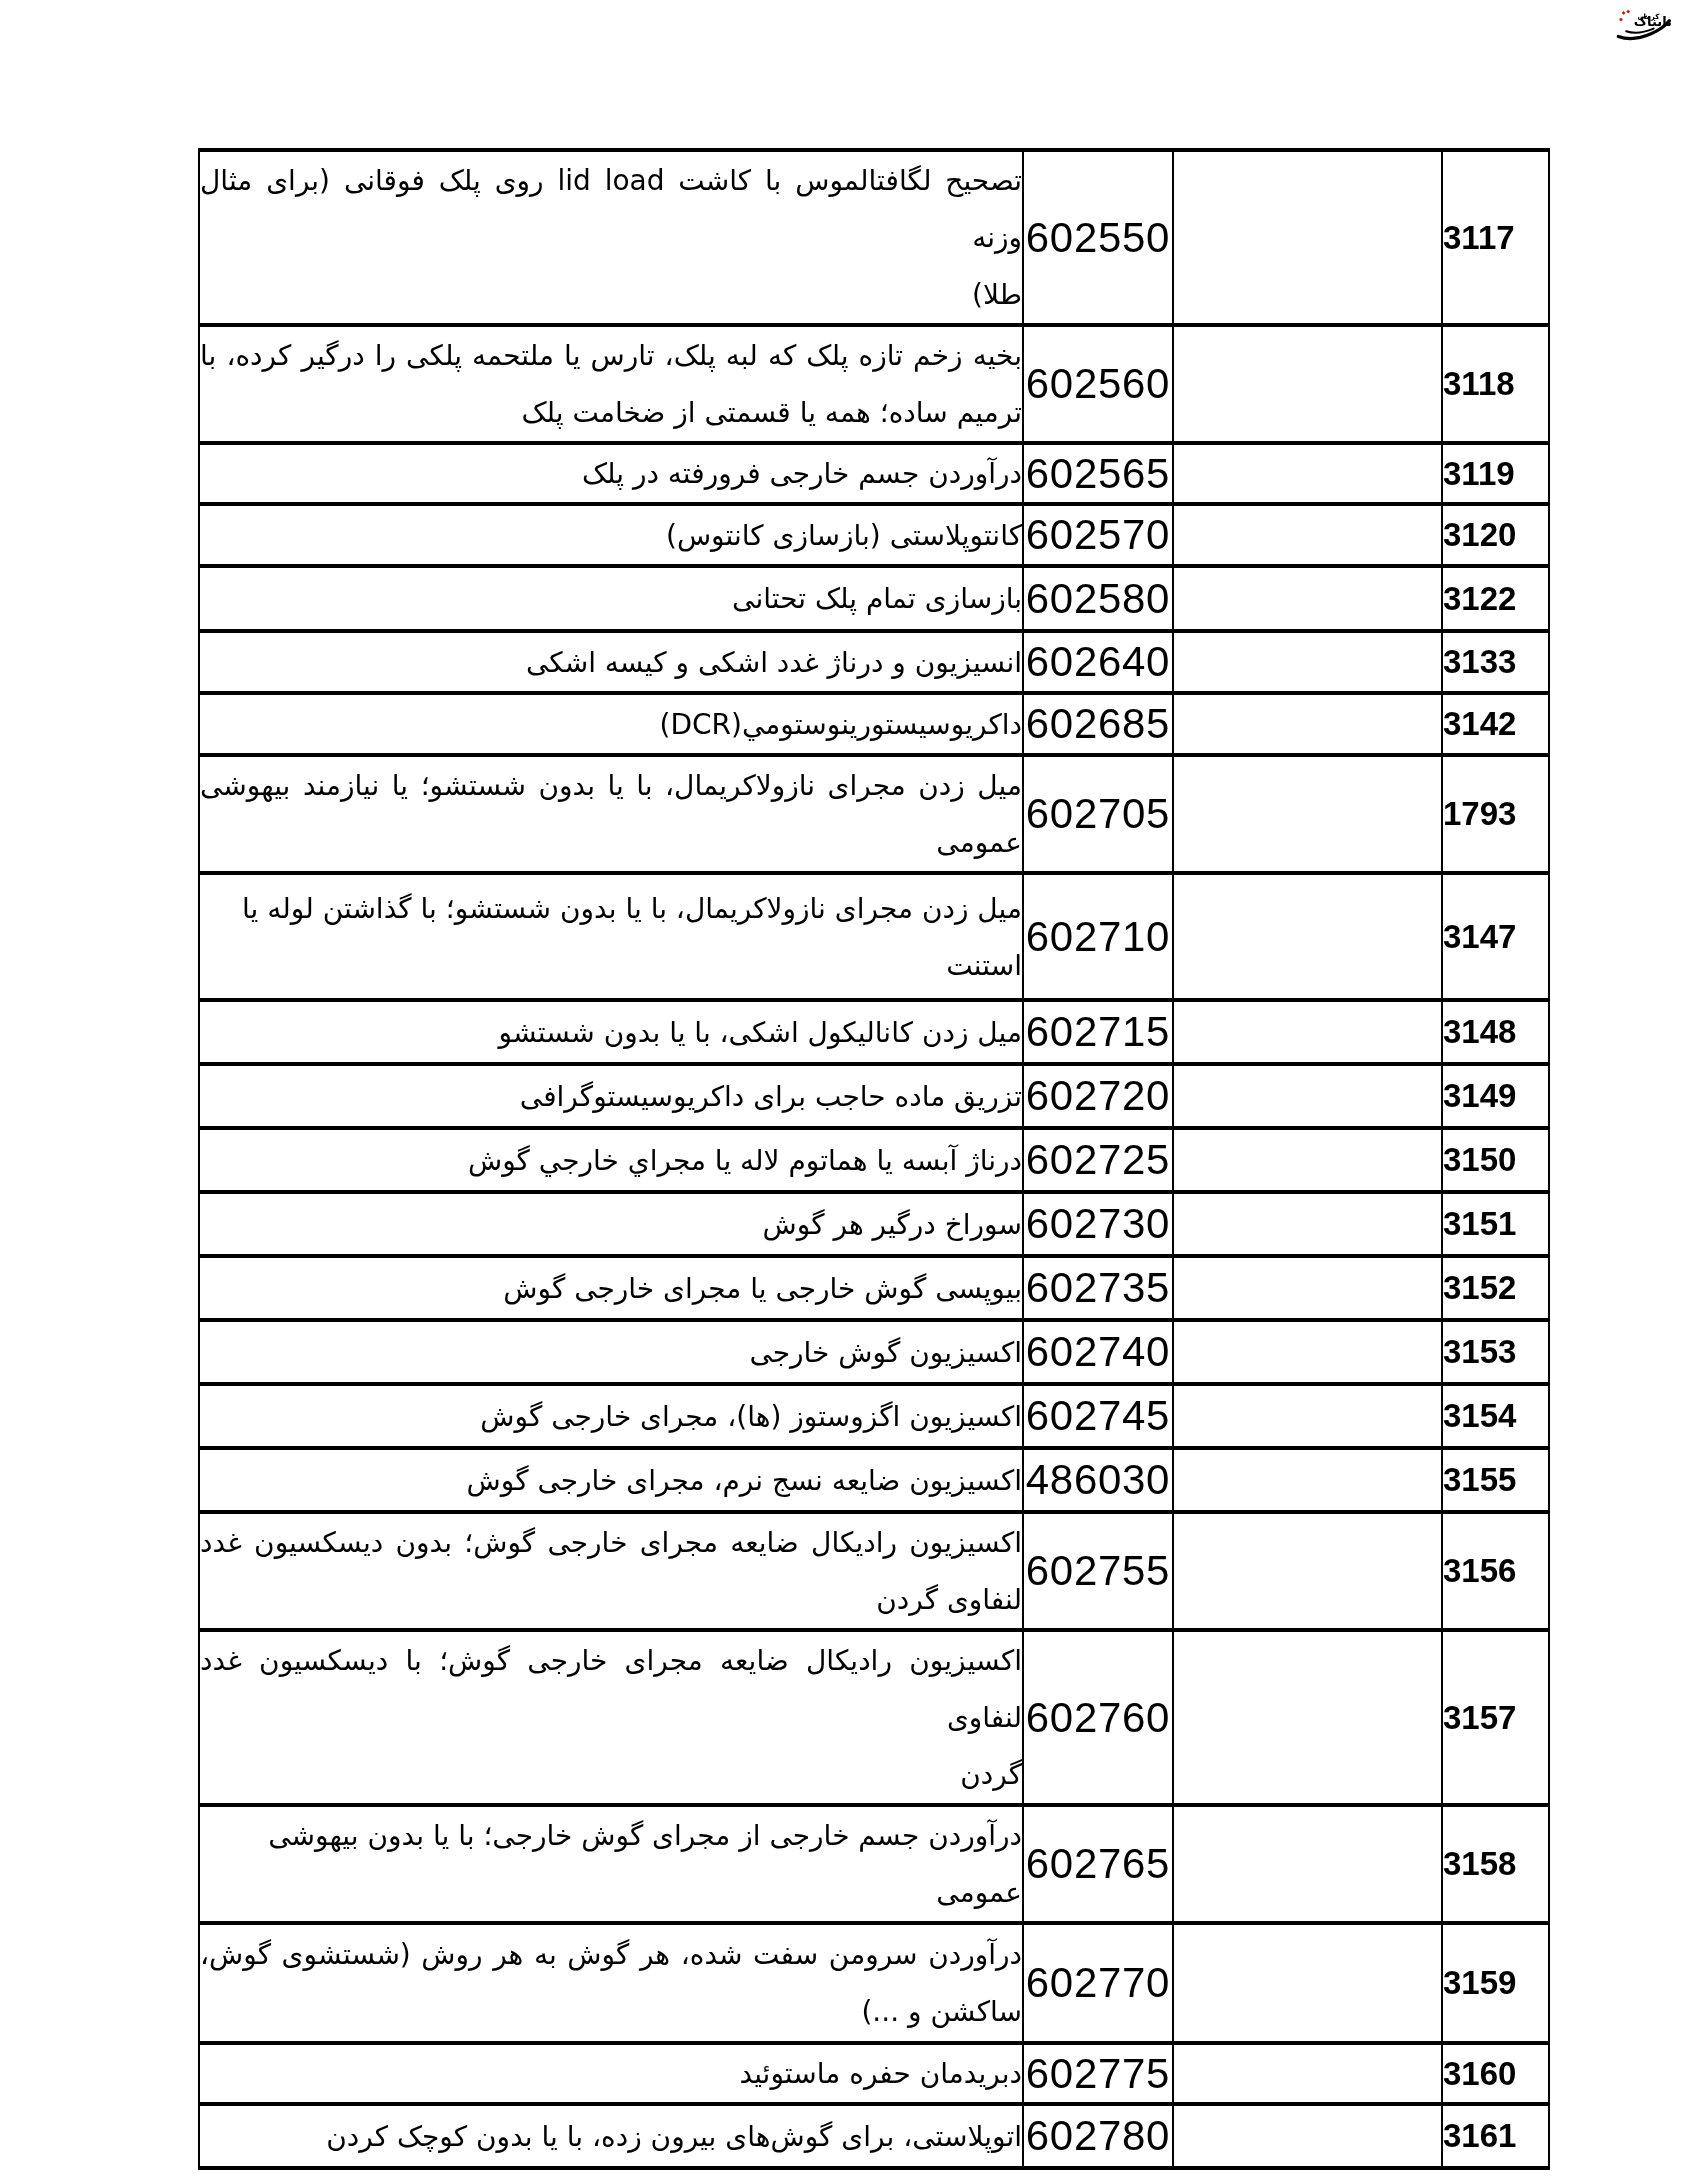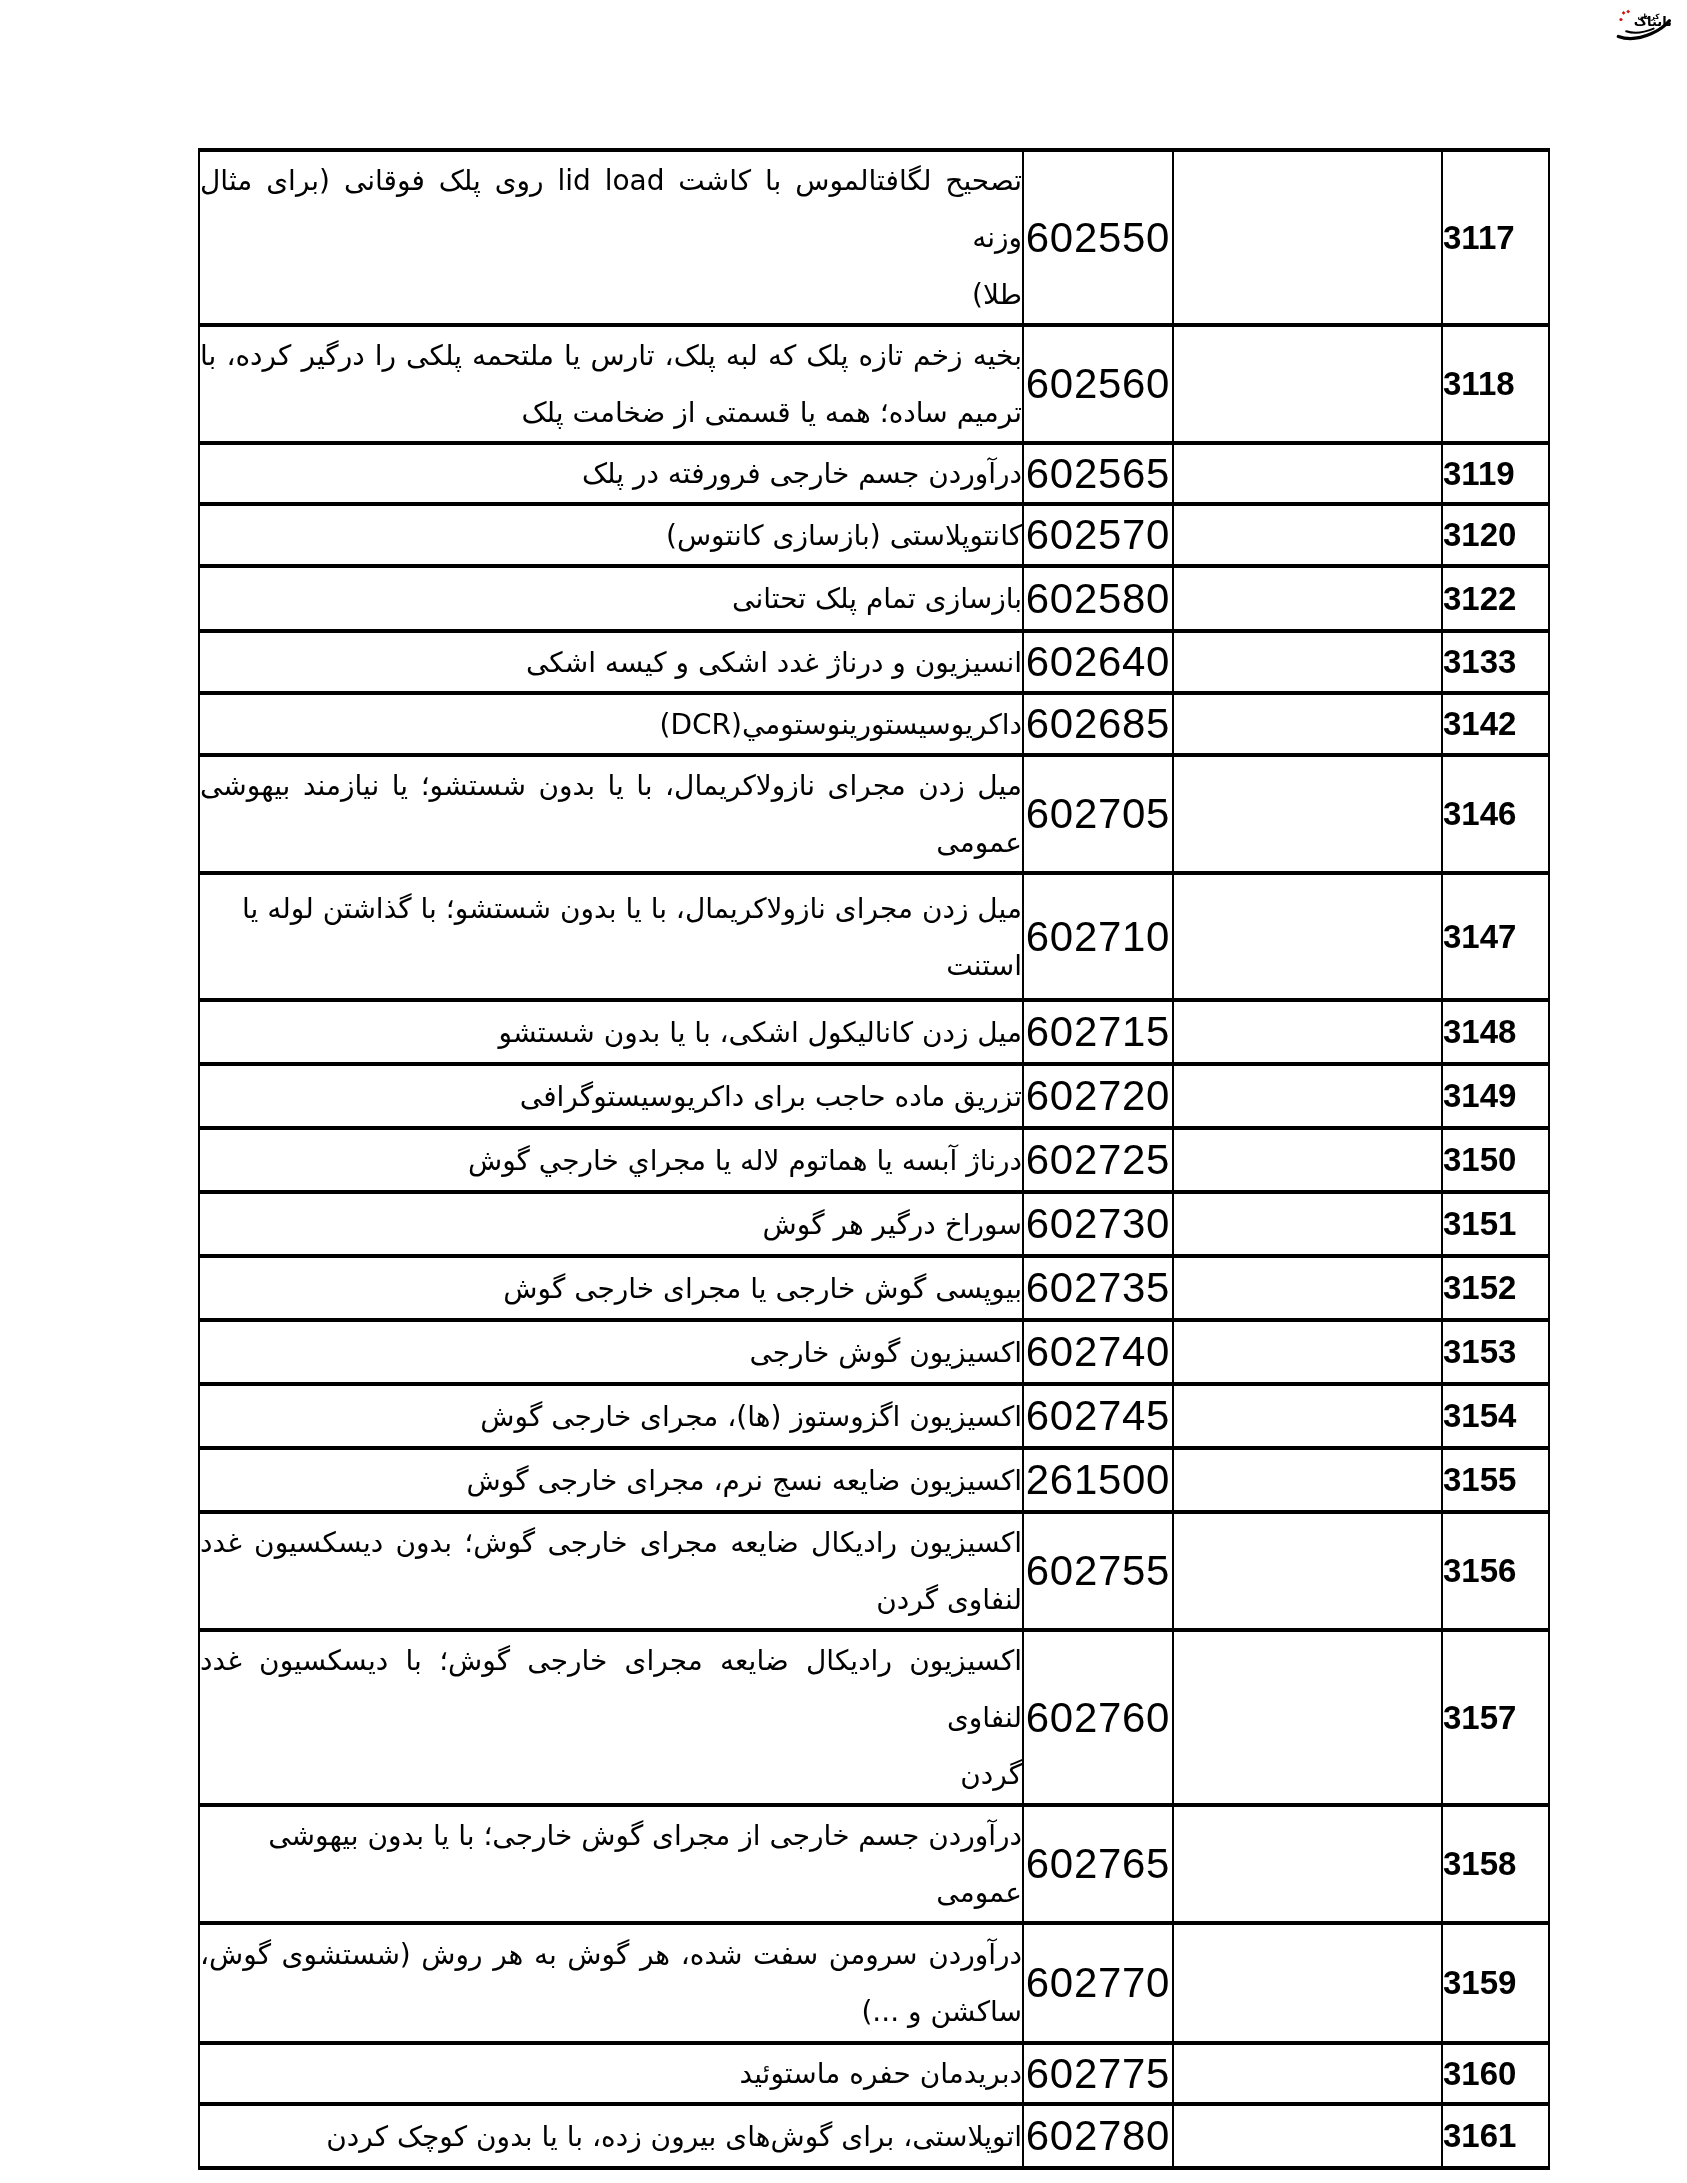--- a/index.html
+++ b/index.html
@@ -142,21 +142,21 @@
         </tr>
         <tr style="height: 62px;">
           <td class="c-id">3142</td>
           <td class="c-empty"></td>
           <td class="c-code">602685</td>
           <td class="c-desc">
             <div class="dl single">داکریوسیستورینوستومي(DCR)</div>
           </td>
         </tr>
         <tr style="height: 109px;">
-          <td class="c-id">3146</td>
+          <td class="c-id">1793</td>
           <td class="c-empty"></td>
           <td class="c-code">602705</td>
           <td class="c-desc">
             <div class="dl fill">میل زدن مجرای نازولاکریمال، با یا بدون شستشو؛ یا نیازمند بیهوشی</div>
             <div class="dl endleft">عمومی</div>
           </td>
         </tr>
         <tr style="height: 127px;">
           <td class="c-id">3147</td>
           <td class="c-empty"></td>
@@ -217,21 +217,21 @@
           <td class="c-id">3154</td>
           <td class="c-empty"></td>
           <td class="c-code">602745</td>
           <td class="c-desc">
             <div class="dl single">اکسیزیون اگزوستوز (ها)، مجرای خارجی گوش</div>
           </td>
         </tr>
         <tr style="height: 64px;">
           <td class="c-id">3155</td>
           <td class="c-empty"></td>
-          <td class="c-code">261500</td>
+          <td class="c-code">486030</td>
           <td class="c-desc">
             <div class="dl single">اکسیزیون ضایعه نسج نرم، مجرای خارجی گوش</div>
           </td>
         </tr>
         <tr style="height: 110px;">
           <td class="c-id">3156</td>
           <td class="c-empty"></td>
           <td class="c-code">602755</td>
           <td class="c-desc">
             <div class="dl fill">اکسیزیون رادیکال ضایعه مجرای خارجی گوش؛ بدون دیسکسیون غدد</div>

